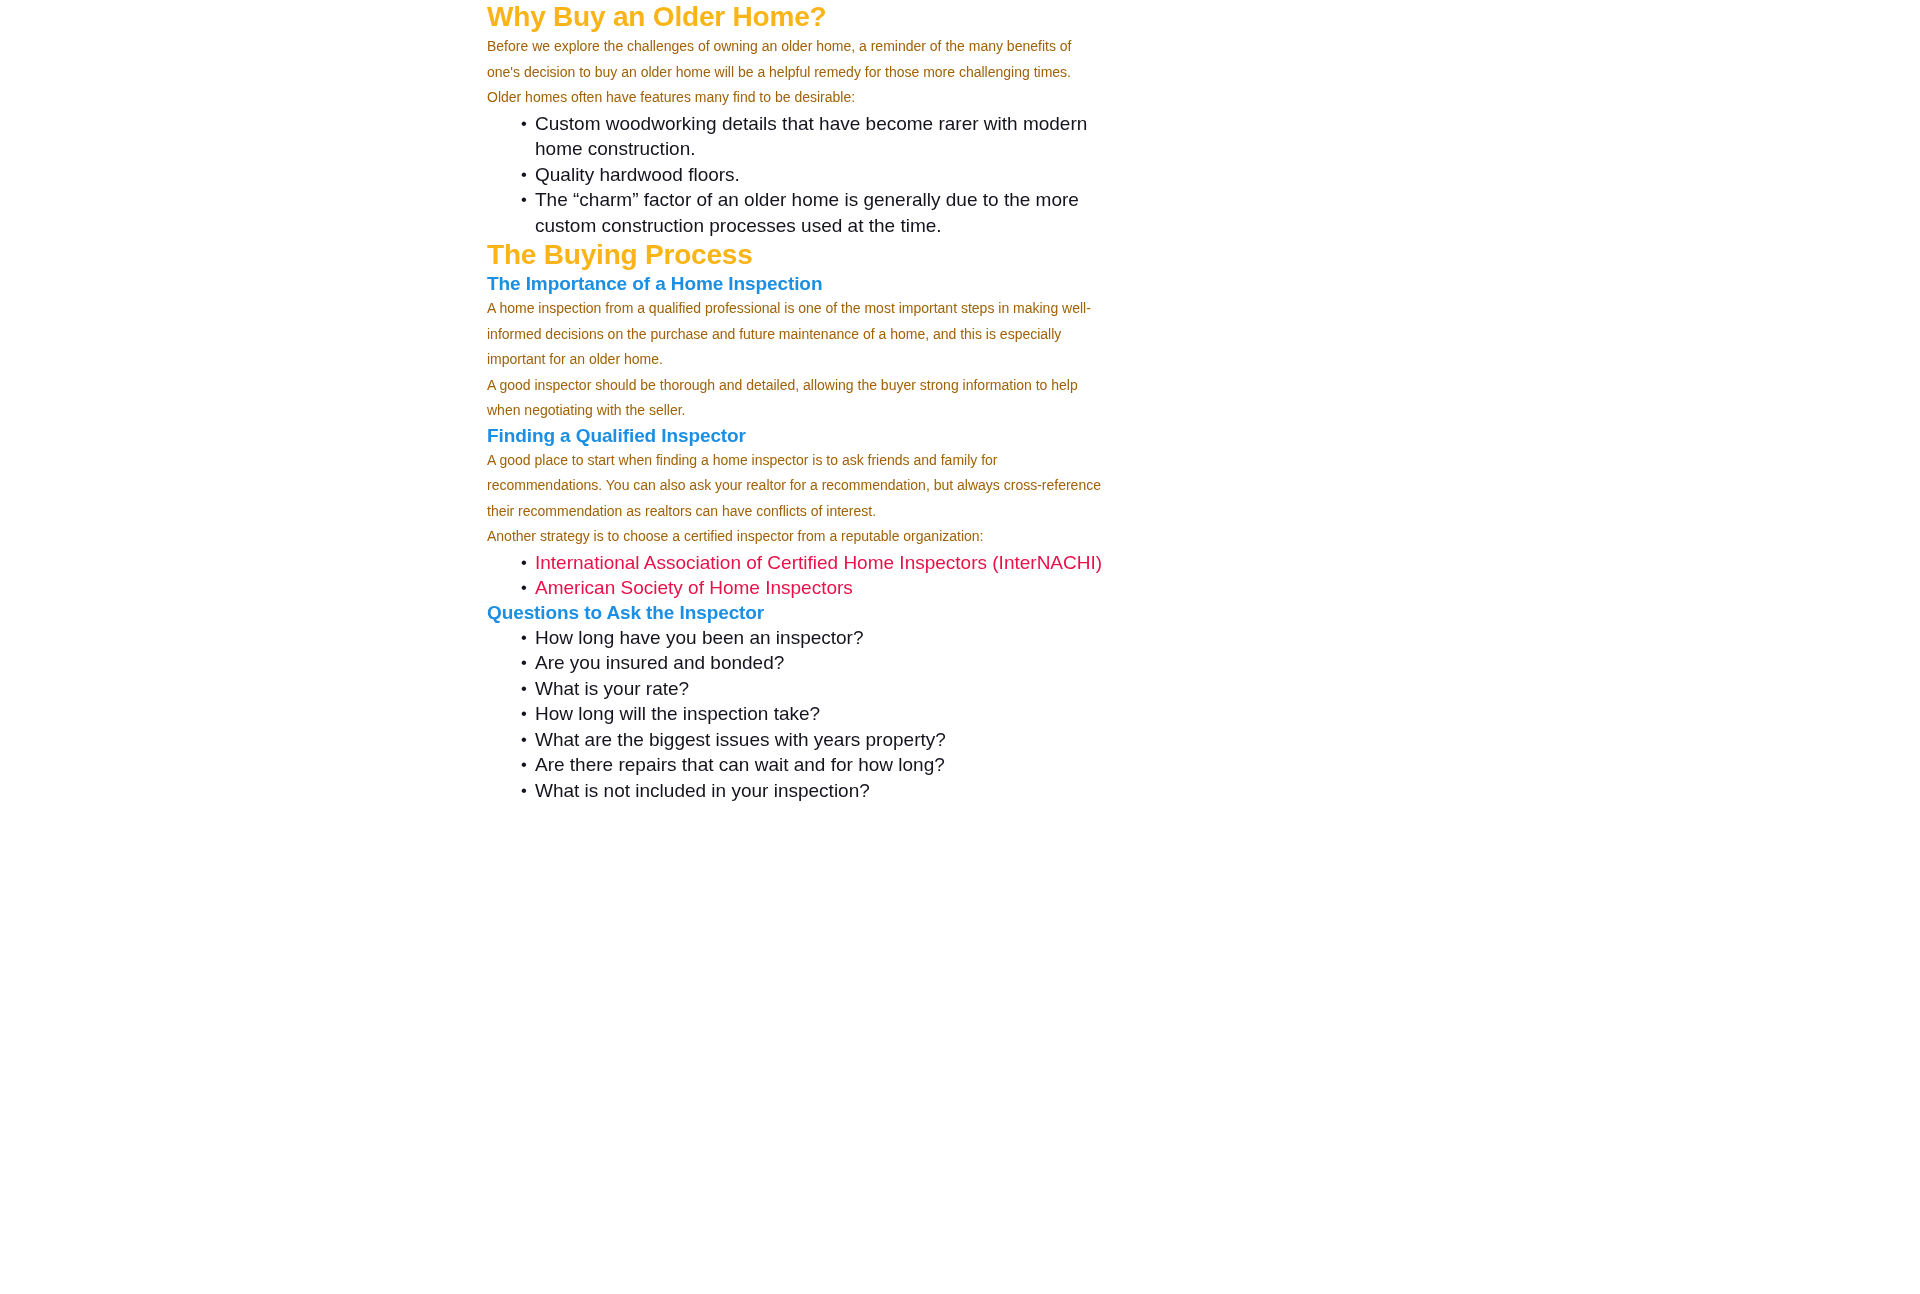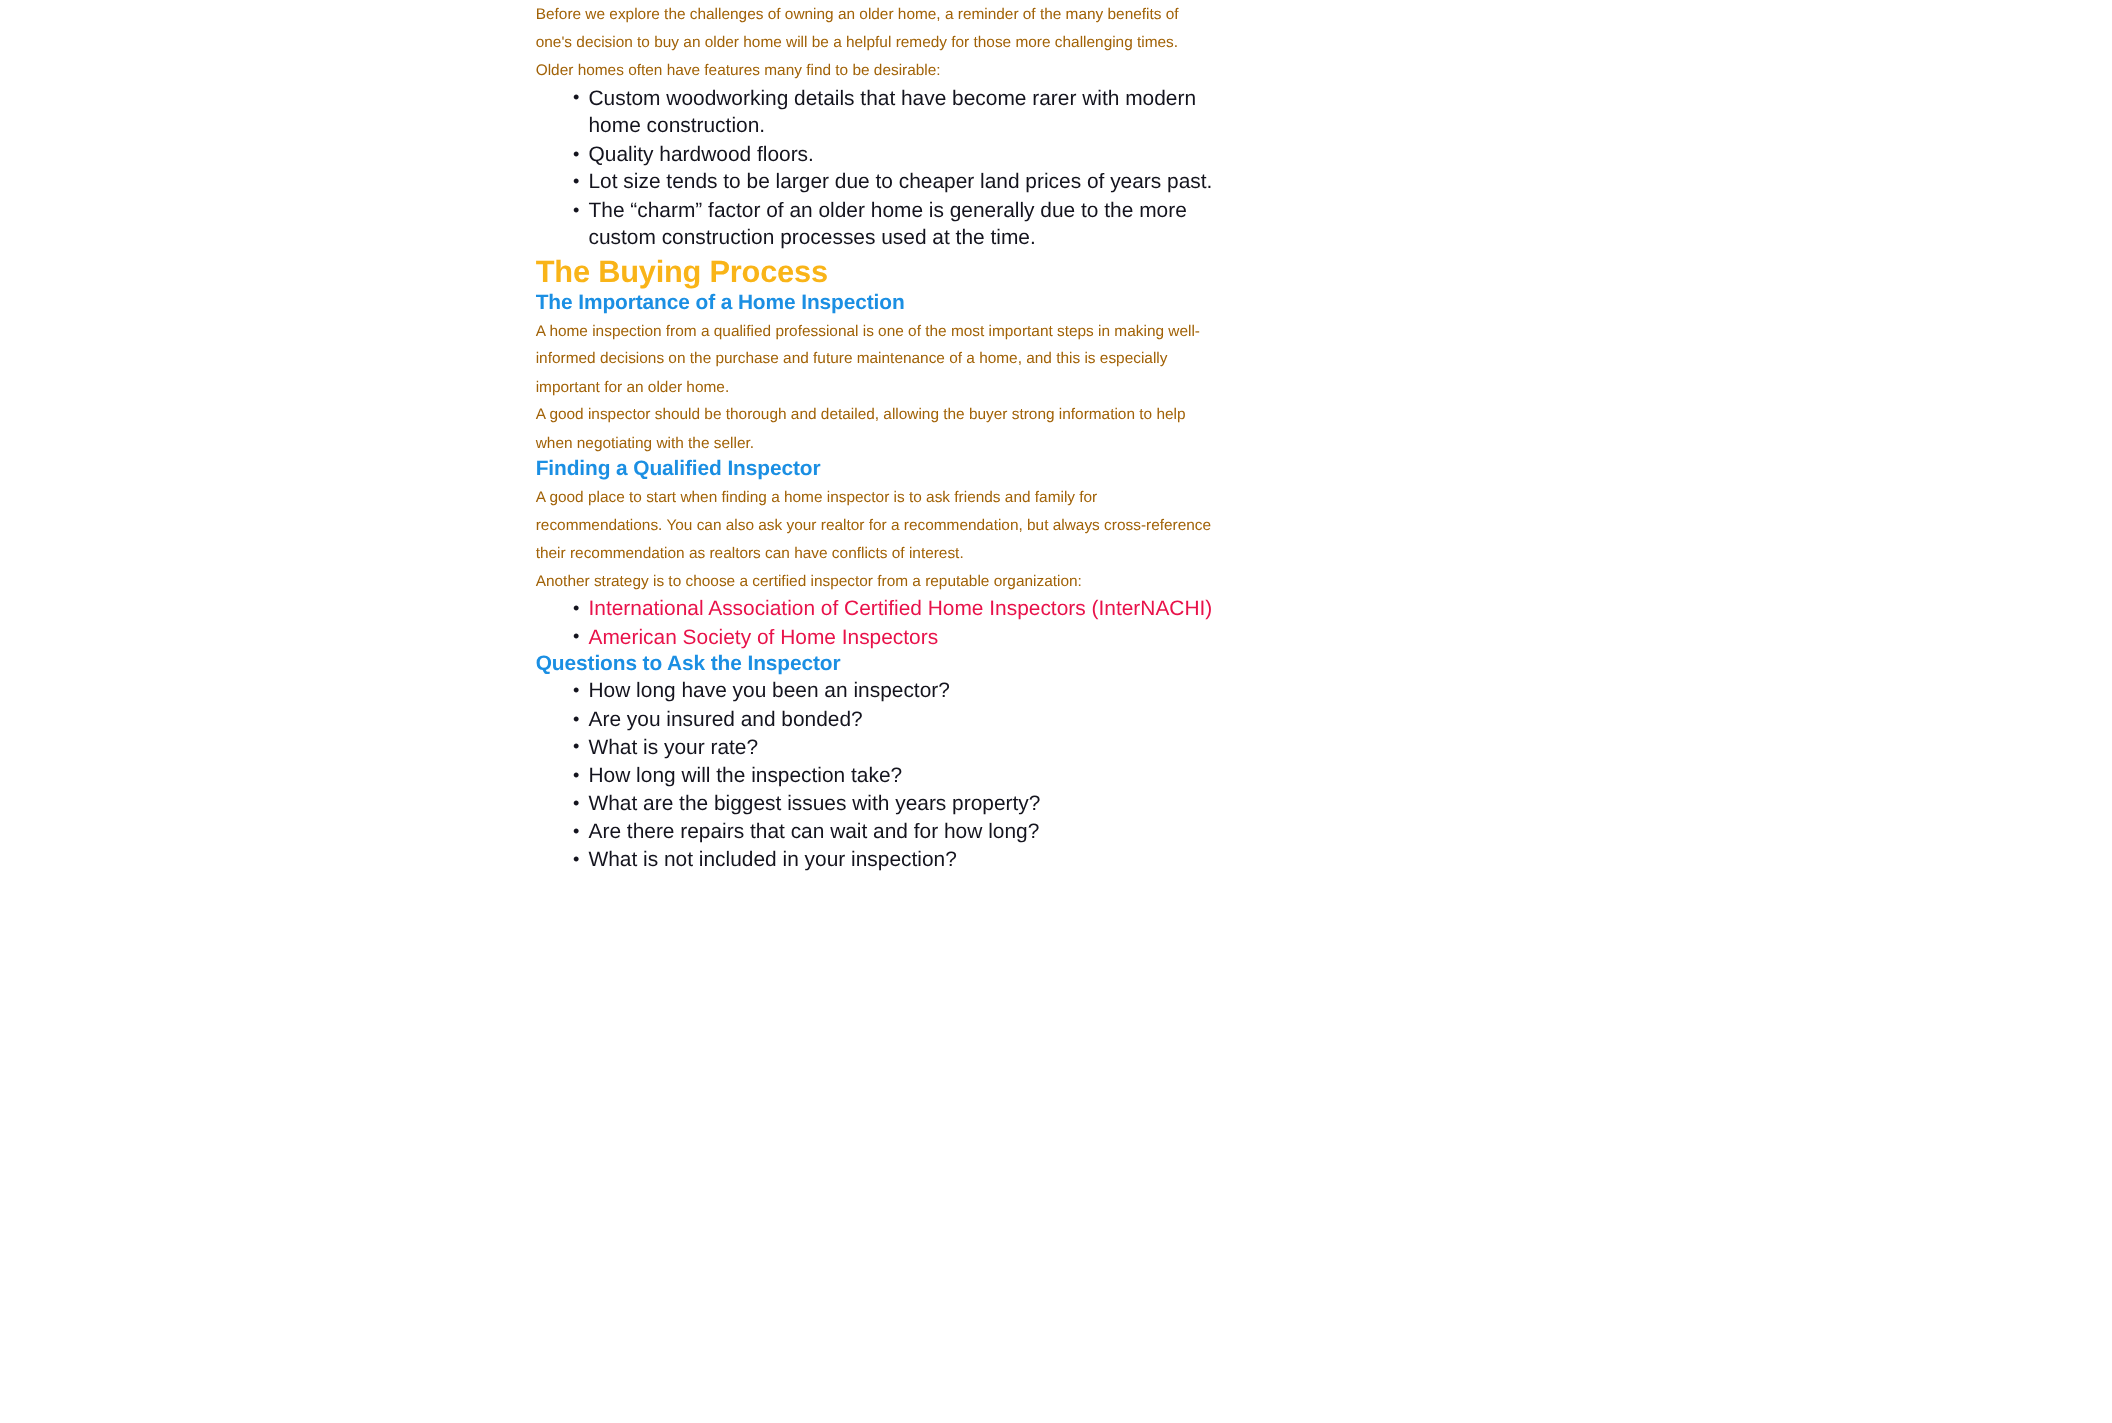--- a/index.html
+++ b/index.html
@@ -100,29 +100,29 @@
     color: #14141e;
   }
   ul.bullets.q-list > li { line-height: 25.5px; }
 </style>
 </head>
 <body>
 
 <div class="page">
   <div class="article">
 
+    <h2 class="section-title first-title">Why Buy an Older Home?</h2>
 
     <p class="body-text p-gap">Before we explore the challenges of owning an older home, a reminder of the many benefits of one's decision to buy an older home will be a helpful remedy for those more challenging times.</p>
 
     <p class="body-text p-gap">Older homes often have features many find to be desirable:</p>
 
     <ul class="bullets ul-gap">
       <li>Custom woodworking details that have become rarer with modern home construction.</li>
       <li>Quality hardwood floors.</li>
-      <li>Lot size tends to be larger due to cheaper land prices of years past.</li>
       <li>The “charm” factor of an older home is generally due to the more custom construction processes used at the time.</li>
     </ul>
 
     <h2 class="section-title spaced-title">The Buying Process</h2>
 
     <h3 class="sub-title sub-title-gap">The Importance of a Home Inspection</h3>
 
     <p class="body-text p-gap-sm">A home inspection from a qualified professional is one of the most important steps in making well-informed decisions on the purchase and future maintenance of a home, and this is especially important for an older home.</p>
 
     <p class="body-text p-gap">A good inspector should be thorough and detailed, allowing the buyer strong information to help when negotiating with the seller.</p>

